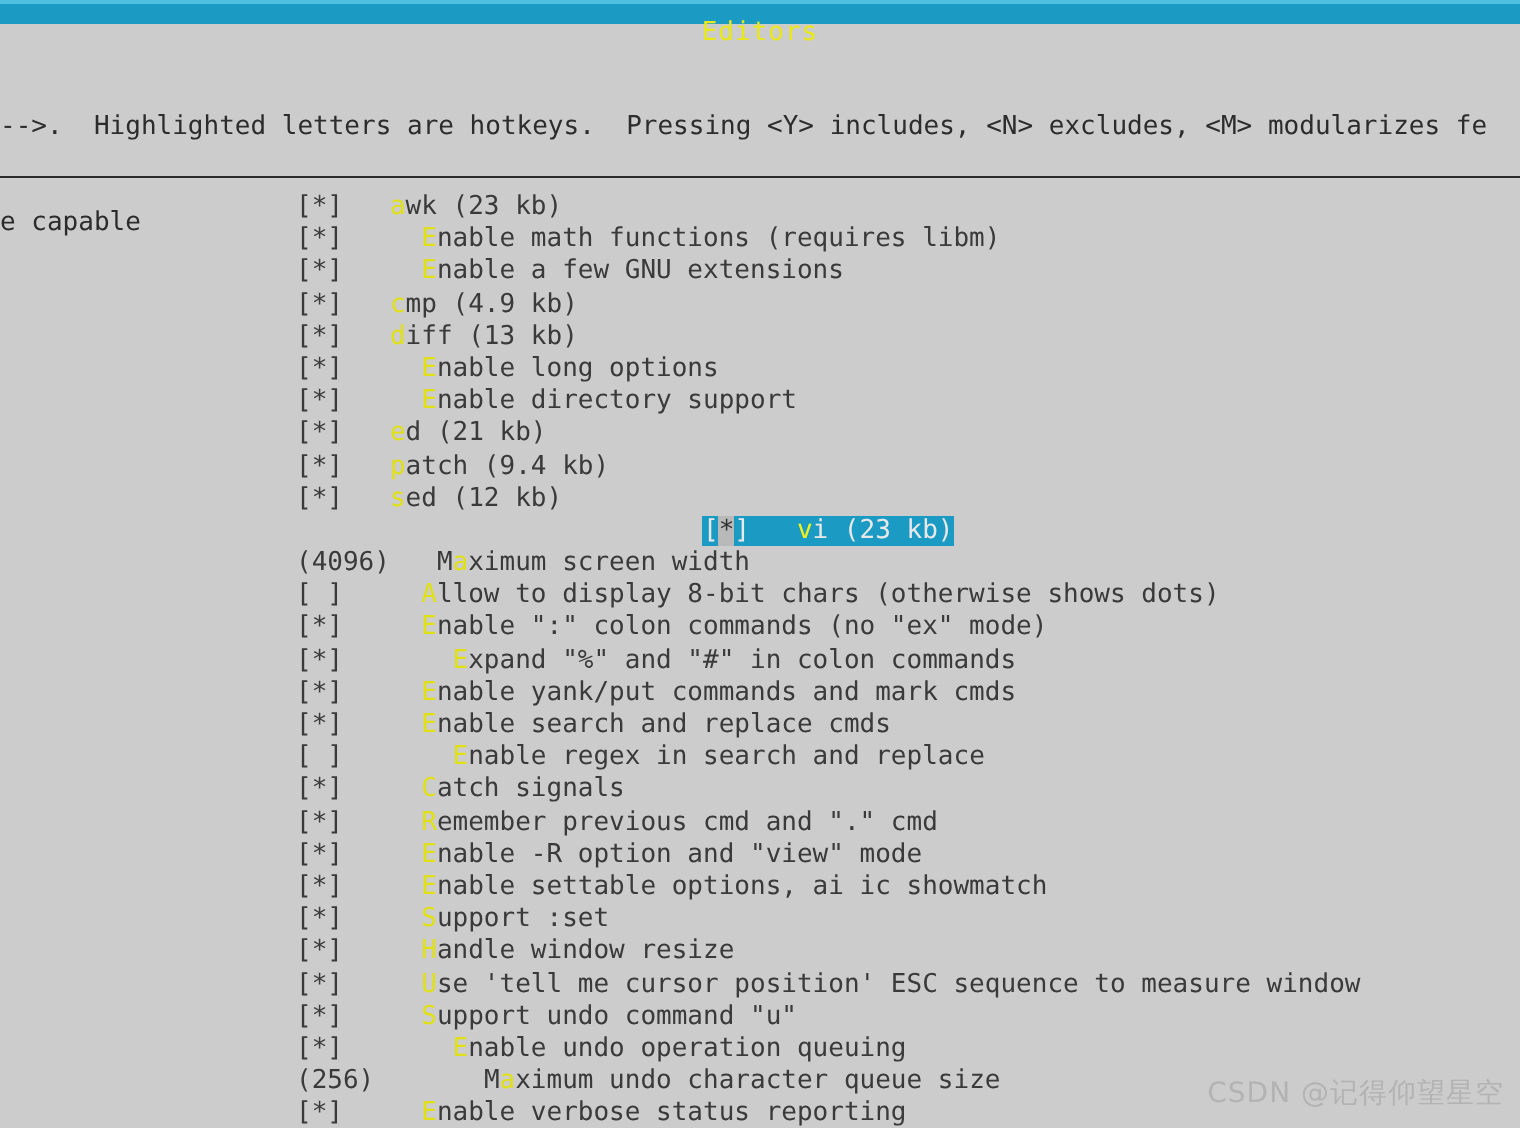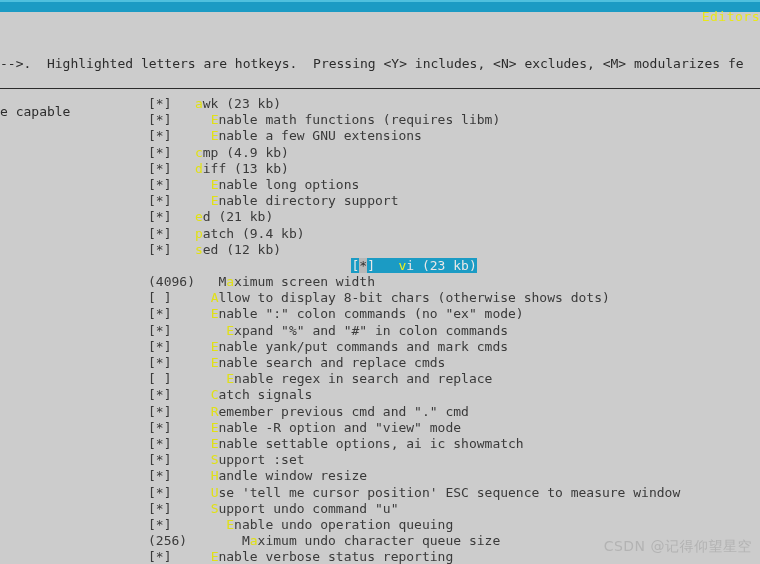--- a/index.html
+++ b/index.html
@@ -25,21 +25,21 @@
     border-top: 2px solid #4fc0de;
     box-sizing: border-box;
   }
 
   
   #dialog-title {
     position: absolute;
     top: 10px;
     left: 0;
     width: 760px;
-    text-align: right;
+    text-align: center;
     color: #e8e819;
     font-size: 13px;
     line-height: 14px;
     letter-spacing: 0.5px;
     white-space: pre;
   }
 
   
   #header-text {
     position: absolute;

